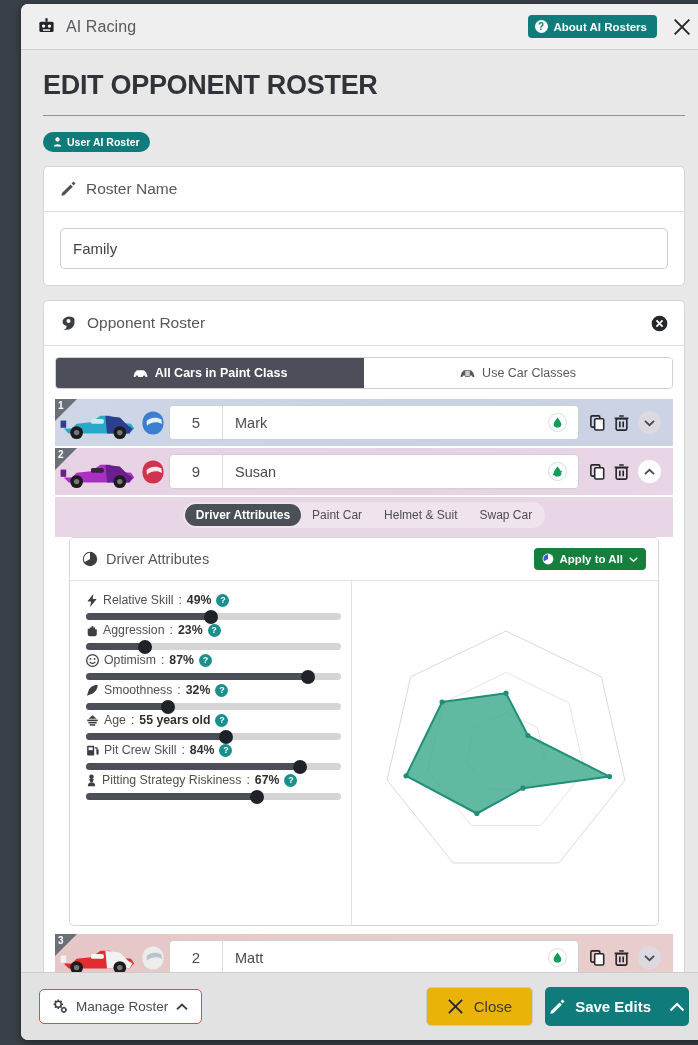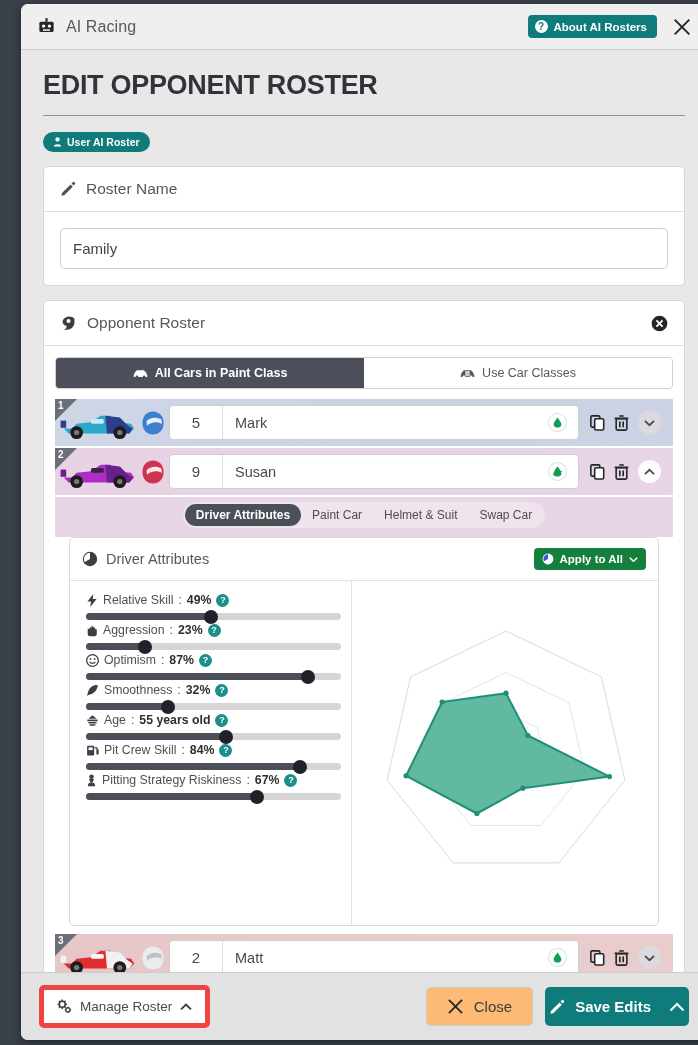--- a/index.html
+++ b/index.html
@@ -299,30 +299,30 @@
   .footer {
     flex: 0 0 auto;
     height: 68px;
     background: #e2e2e2;
     border-top: 1px solid #cdcdcd;
     display: flex; align-items: center;
     padding: 0 18px;
     gap: 12px;
   }
   .manage-btn {
-    background: #fff; border: 5px solid #ef4444; border-radius: 5px;
+    background: #fff; border: 1px solid #ef4444; border-radius: 5px;
     padding: 9px 13px;
     font-size: 13.5px; color: #4a4a4a;
     display: flex; align-items: center; gap: 8px;
     cursor: pointer;
     font-family: "Liberation Sans", sans-serif;
   }
   .footer-right { margin-left: auto; display: flex; align-items: center; gap: 12px; }
   .close-btn {
-    background: #fdba74; border: 1px solid #cccccc; border-radius: 5px;
+    background: #eab308; border: 1px solid #cccccc; border-radius: 5px;
     padding: 10px 20px;
     font-size: 15px; color: #3c3c3c;
     display: flex; align-items: center; gap: 10px;
     cursor: pointer;
     font-family: "Liberation Sans", sans-serif;
   }
   .save-btn {
     background: #0f7b7b; border: none; border-radius: 5px;
     padding: 11px 4px;
     font-size: 15px; color: #fff; font-weight: bold;

